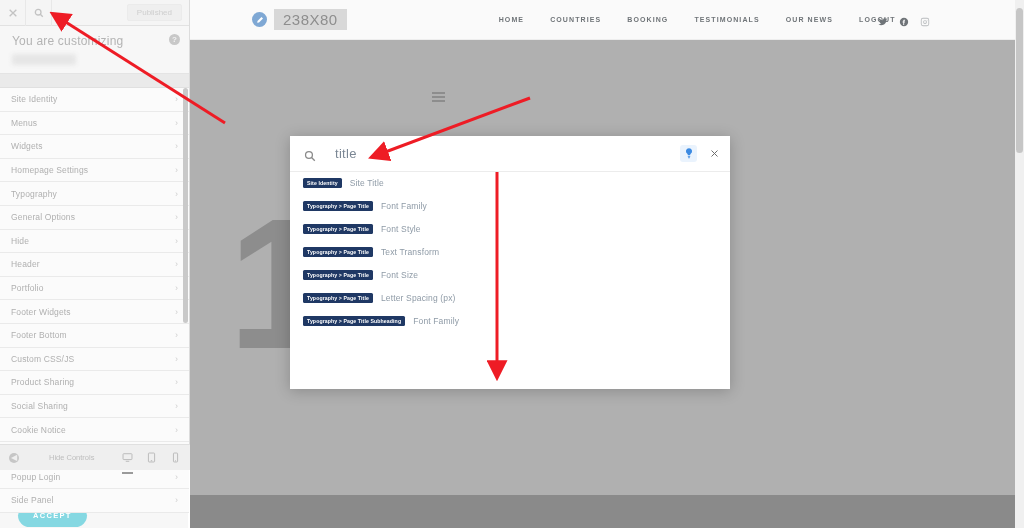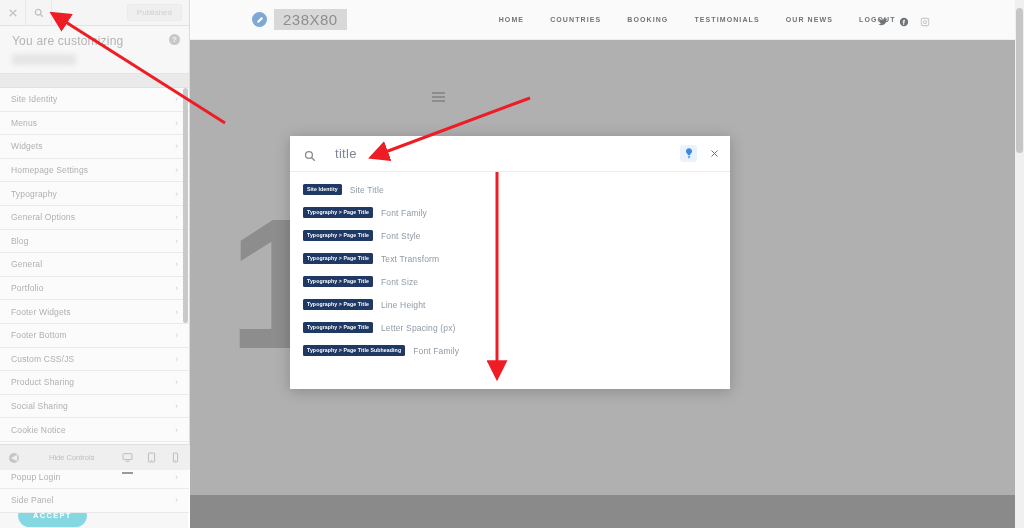--- a/index.html
+++ b/index.html
@@ -174,21 +174,21 @@
   }
   #bulb-btn svg { width: 8px; height: 11px; fill: #3b8ae2; }
   #close-btn {
     position: absolute; right: 9px; top: 10px; width: 14px; height: 14px;
     display: flex; align-items: center; justify-content: center; cursor: pointer;
   }
   #close-btn svg { width: 9px; height: 9px; stroke: #6a6a6a; stroke-width: 1.3; }
 
   #results { padding: 6px 0 0 0; }
   .res-row {
-    display: flex; align-items: center; height: 23px; padding: 0 0 0 13px; cursor: pointer;
+    display: flex; align-items: flex-start; height: 23px; padding: 0 0 0 13px; cursor: pointer;
   }
   .res-badge {
     background: #1f3864; color: #ffffff; font-size: 5.2px; font-weight: bold;
     padding: 2.5px 4px; border-radius: 1.5px; letter-spacing: .1px; white-space: nowrap;
     line-height: 1;
   }
   .res-label { margin-left: 8px; font-size: 8.5px; color: #8e9aa6; letter-spacing: .15px; }
 
   
   .arrow-svg { position: absolute; z-index: 40; pointer-events: none; }
@@ -305,25 +305,25 @@
         </div>
       <div class="sec-item">
           <span class="txt">Typography</span>
           <span class="chev">›</span>
         </div>
       <div class="sec-item">
           <span class="txt">General Options</span>
           <span class="chev">›</span>
         </div>
       <div class="sec-item">
-          <span class="txt">Blog</span>
-          <span class="chev">›</span>
-        </div>
-      <div class="sec-item">
-          <span class="txt">General</span>
+          <span class="txt">Hide</span>
+          <span class="chev">›</span>
+        </div>
+      <div class="sec-item">
+          <span class="txt">Header</span>
           <span class="chev">›</span>
         </div>
       <div class="sec-item">
           <span class="txt">Portfolio</span>
           <span class="chev">›</span>
         </div>
       <div class="sec-item">
           <span class="txt">Footer Widgets</span>
           <span class="chev">›</span>
         </div>
@@ -432,24 +432,20 @@
       <div class="res-row">
           <span class="res-badge">Typography &gt; Page Title</span>
           <span class="res-label">Text Transform</span>
         </div>
       <div class="res-row">
           <span class="res-badge">Typography &gt; Page Title</span>
           <span class="res-label">Font Size</span>
         </div>
       <div class="res-row">
           <span class="res-badge">Typography &gt; Page Title</span>
-          <span class="res-label">Line Height</span>
-        </div>
-      <div class="res-row">
-          <span class="res-badge">Typography &gt; Page Title</span>
           <span class="res-label">Letter Spacing (px)</span>
         </div>
       <div class="res-row">
           <span class="res-badge">Typography &gt; Page Title Subheading</span>
           <span class="res-label">Font Family</span>
         </div>
       <div class="res-row"></div>
     </div>
   </div>
 

